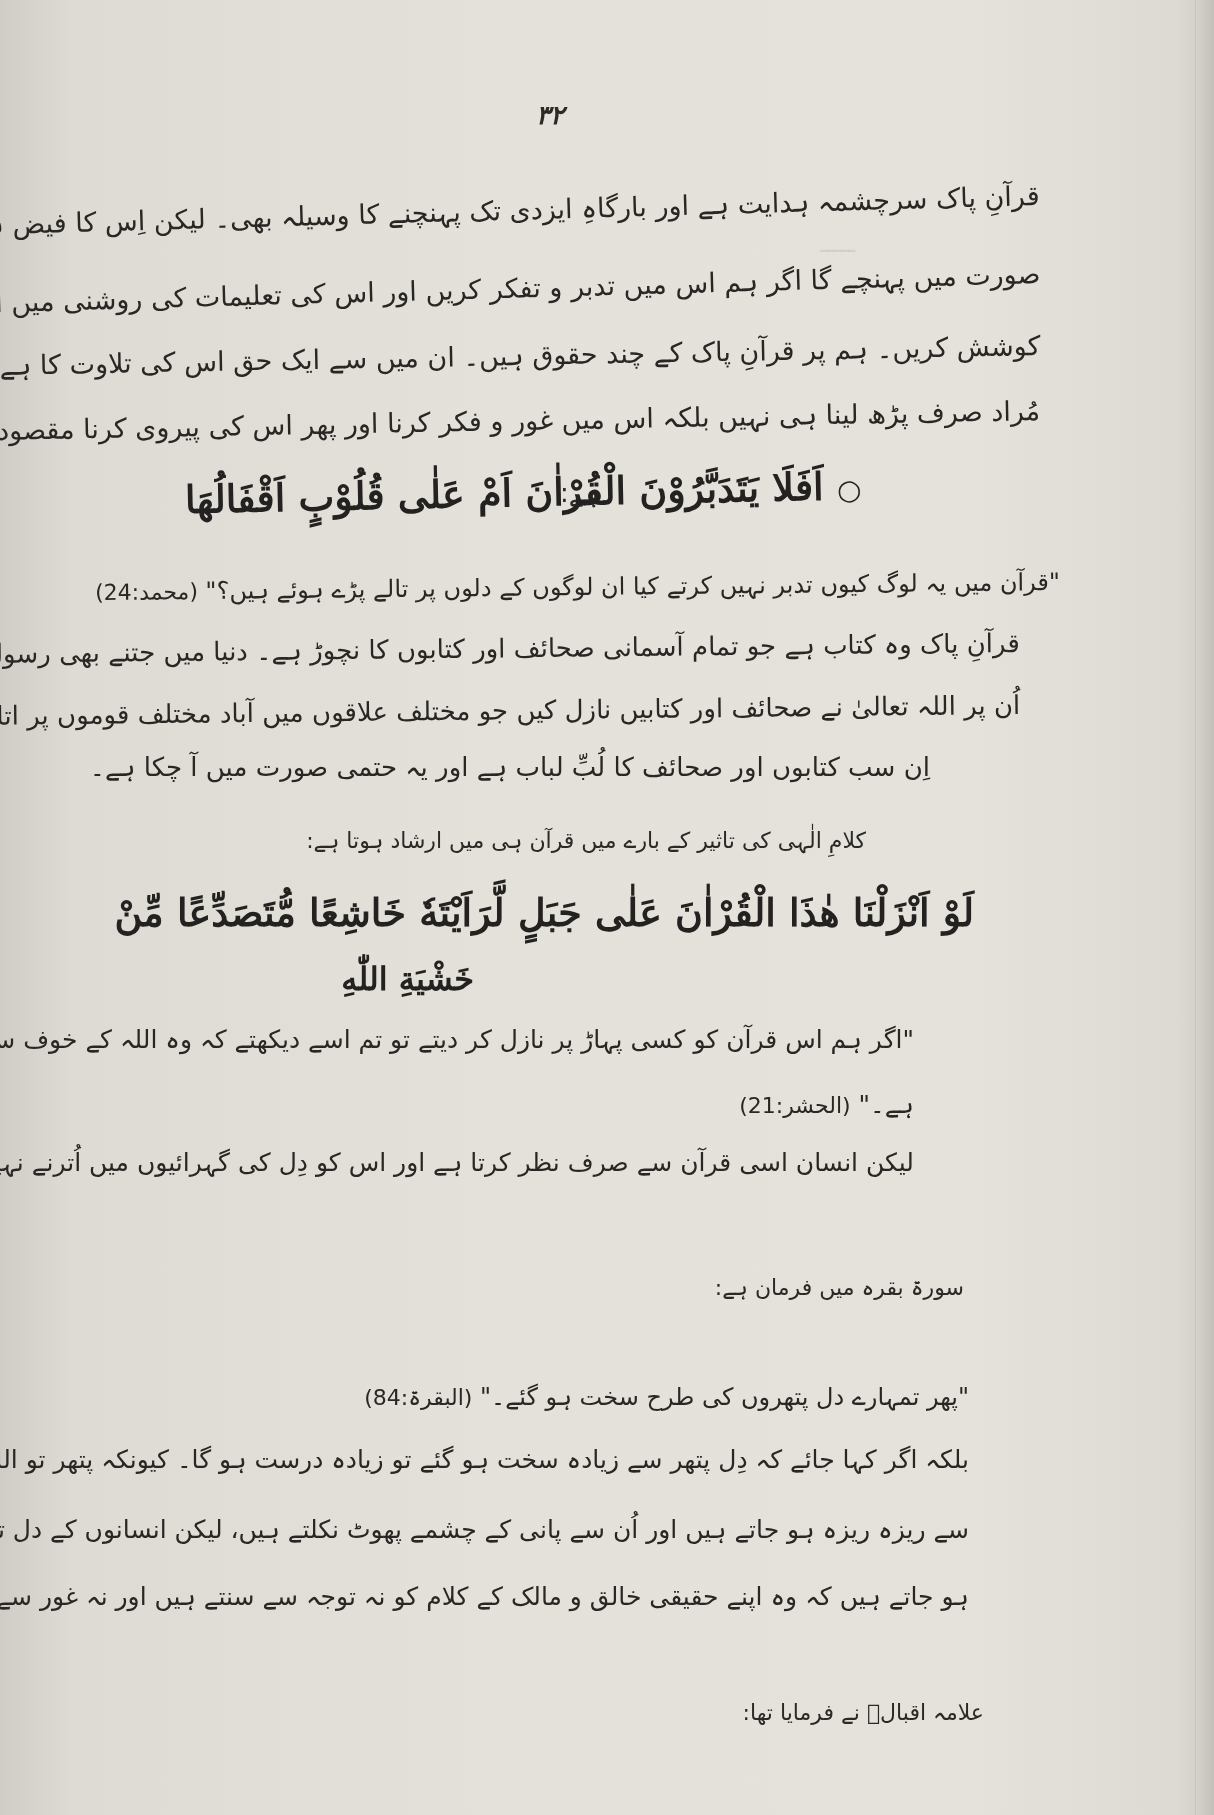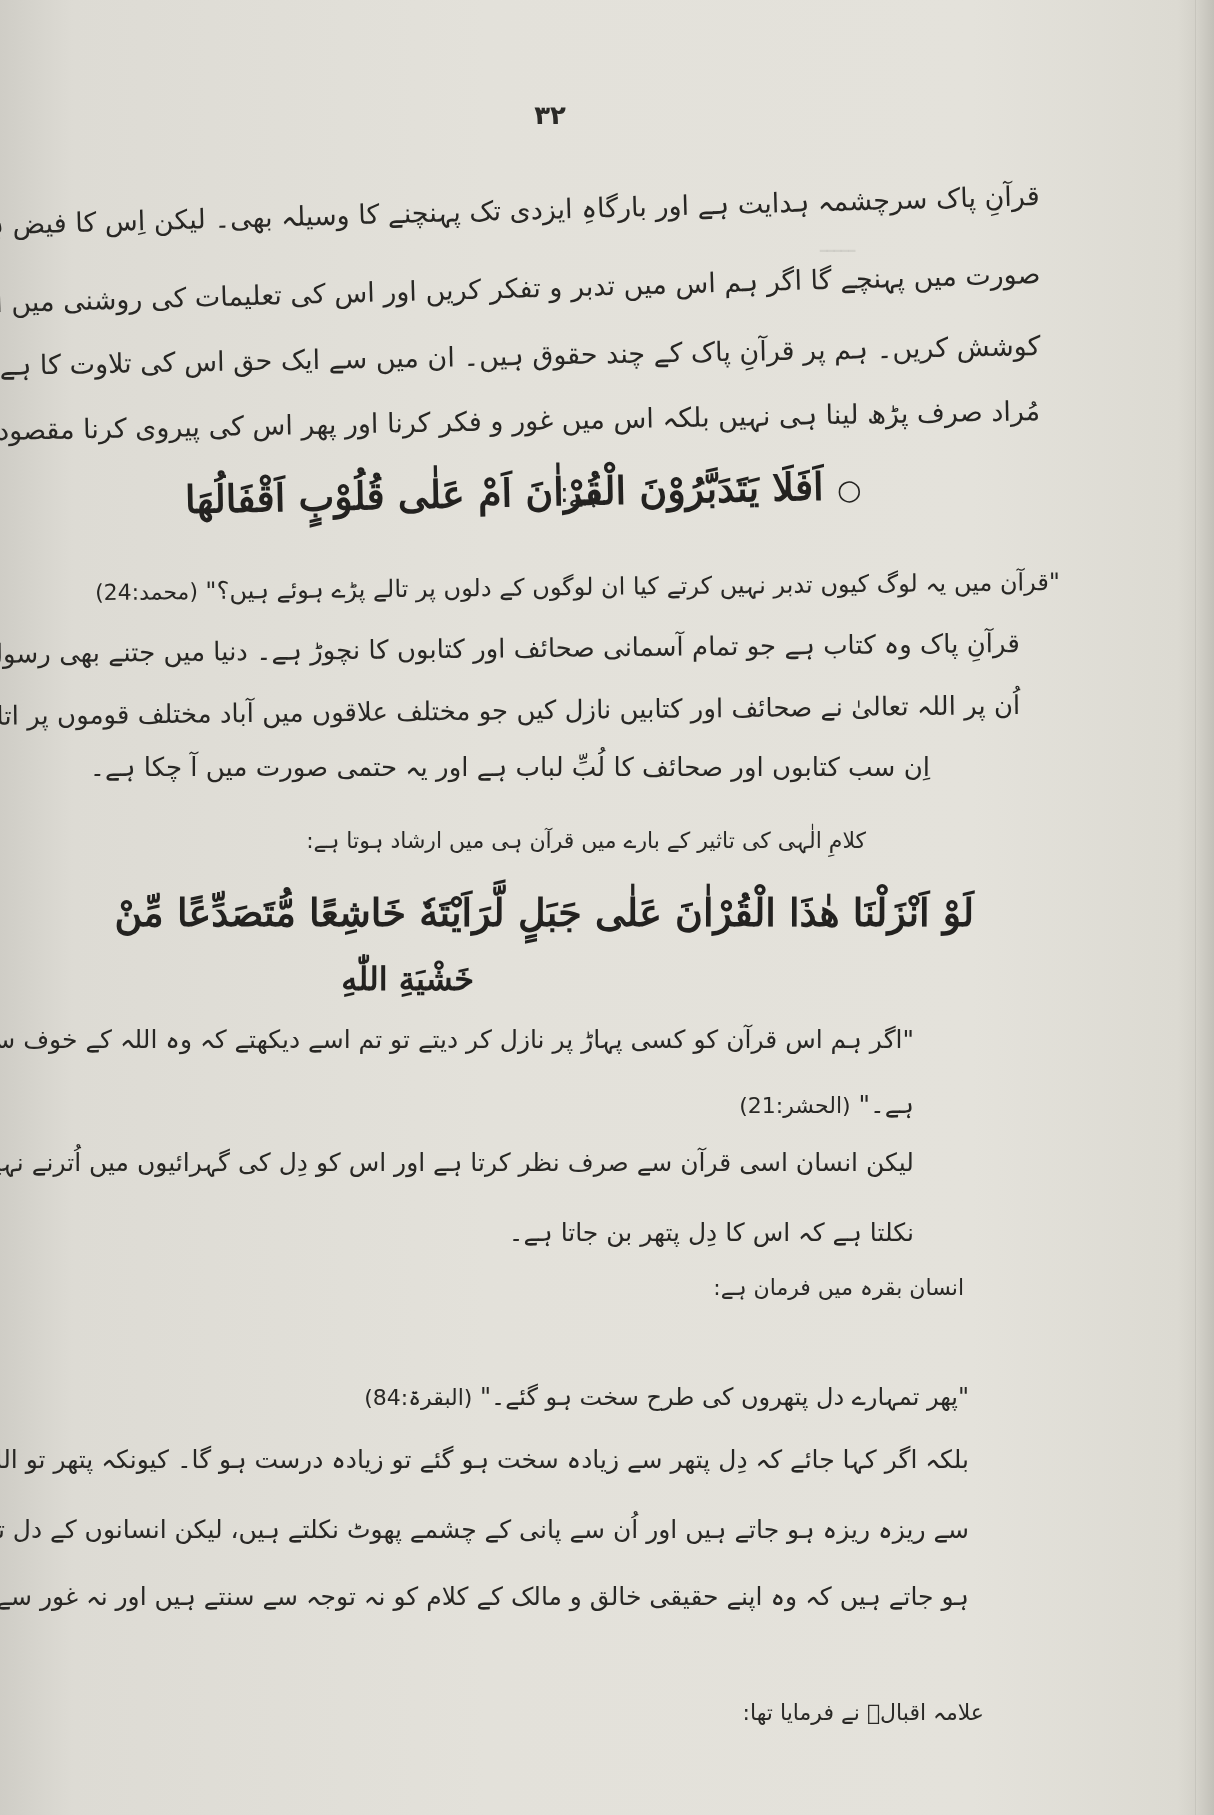--- a/index.html
+++ b/index.html
@@ -30,20 +30,21 @@
     }
     .page-number {
       position: absolute;
       top: 100px;
       left: 0;
       width: 1100px;
       text-align: center;
       font-size: 26px;
       font-weight: bold;
       color: #2b2a27;
+      font-style: italic;
     }
     .text-block {
       position: absolute;
       left: 40px;
       width: 960px;
       direction: rtl;
       text-align: right;
       unicode-bidi: plaintext;
     }
     .line {
@@ -126,23 +127,22 @@
   <div class="arabic" style="top:890px; right:240px;margin-left:17px;">لَوْ اَنْزَلْنَا هٰذَا الْقُرْاٰنَ عَلٰى جَبَلٍ لَّرَاَيْتَهٗ خَاشِعًا مُّتَصَدِّعًا مِّنْ</div>
   <div class="arabic small" style="top:960px; right:740px;">خَشْيَةِ اللّٰهِ</div>
 
   <div class="line" style="top:1025px; right:300px; font-size:25px;">"اگر ہم اس قرآن کو کسی پہاڑ پر نازل کر دیتے تو تم اسے دیکھتے کہ وہ اللہ کے خوف سے ریزہ ریزہ ہو رہا</div>
   <div class="line" style="top:1090px; right:300px; font-size:25px;">
     <span>ہے۔"</span>
     <span class="ref">(الحشر:21)</span>
   </div>
 
   <div class="line" style="top:1148px; right:300px; font-size:25px;">لیکن انسان اسی قرآن سے صرف نظر کرتا ہے اور اس کو دِل کی گہرائیوں میں اُترنے نہیں دیتا جس کا نتیجہ یہ</div>
-  <div class="line" style="top:1218px; right:300px; font-size:25px;">نکلتا ہے کہ اس کا دِل پتھر بن جاتا ہے۔</div>
 
-  <div class="lead-in" style="top:1275px; right:250px;">انسان بقرہ میں فرمان ہے:</div>
+  <div class="lead-in" style="top:1275px; right:250px;">سورۃ بقرہ میں فرمان ہے:</div>
 
 
   <div class="line" style="top:1383px; right:245px; font-size:24px;">
     <span>"پھر تمہارے دل پتھروں کی طرح سخت ہو گئے۔"</span>
     <span class="ref">(البقرۃ:84)</span>
   </div>
 
   <div class="line" style="top:1445px; right:245px; font-size:25px;">بلکہ اگر کہا جائے کہ دِل پتھر سے زیادہ سخت ہو گئے تو زیادہ درست ہو گا۔ کیونکہ پتھر تو اللہ جلَّ شانہ کے خوف</div>
   <div class="line" style="top:1515px; right:245px; font-size:25px;">سے ریزہ ریزہ ہو جاتے ہیں اور اُن سے پانی کے چشمے پھوٹ نکلتے ہیں، لیکن انسانوں کے دل تو پتھر سے بھی زیادہ سخت</div>
   <div class="line" style="top:1582px; right:245px; font-size:25px;">ہو جاتے ہیں کہ وہ اپنے حقیقی خالق و مالک کے کلام کو نہ توجہ سے سنتے ہیں اور نہ غور سے پڑھتے اور سمجھتے ہیں، جس</div>

